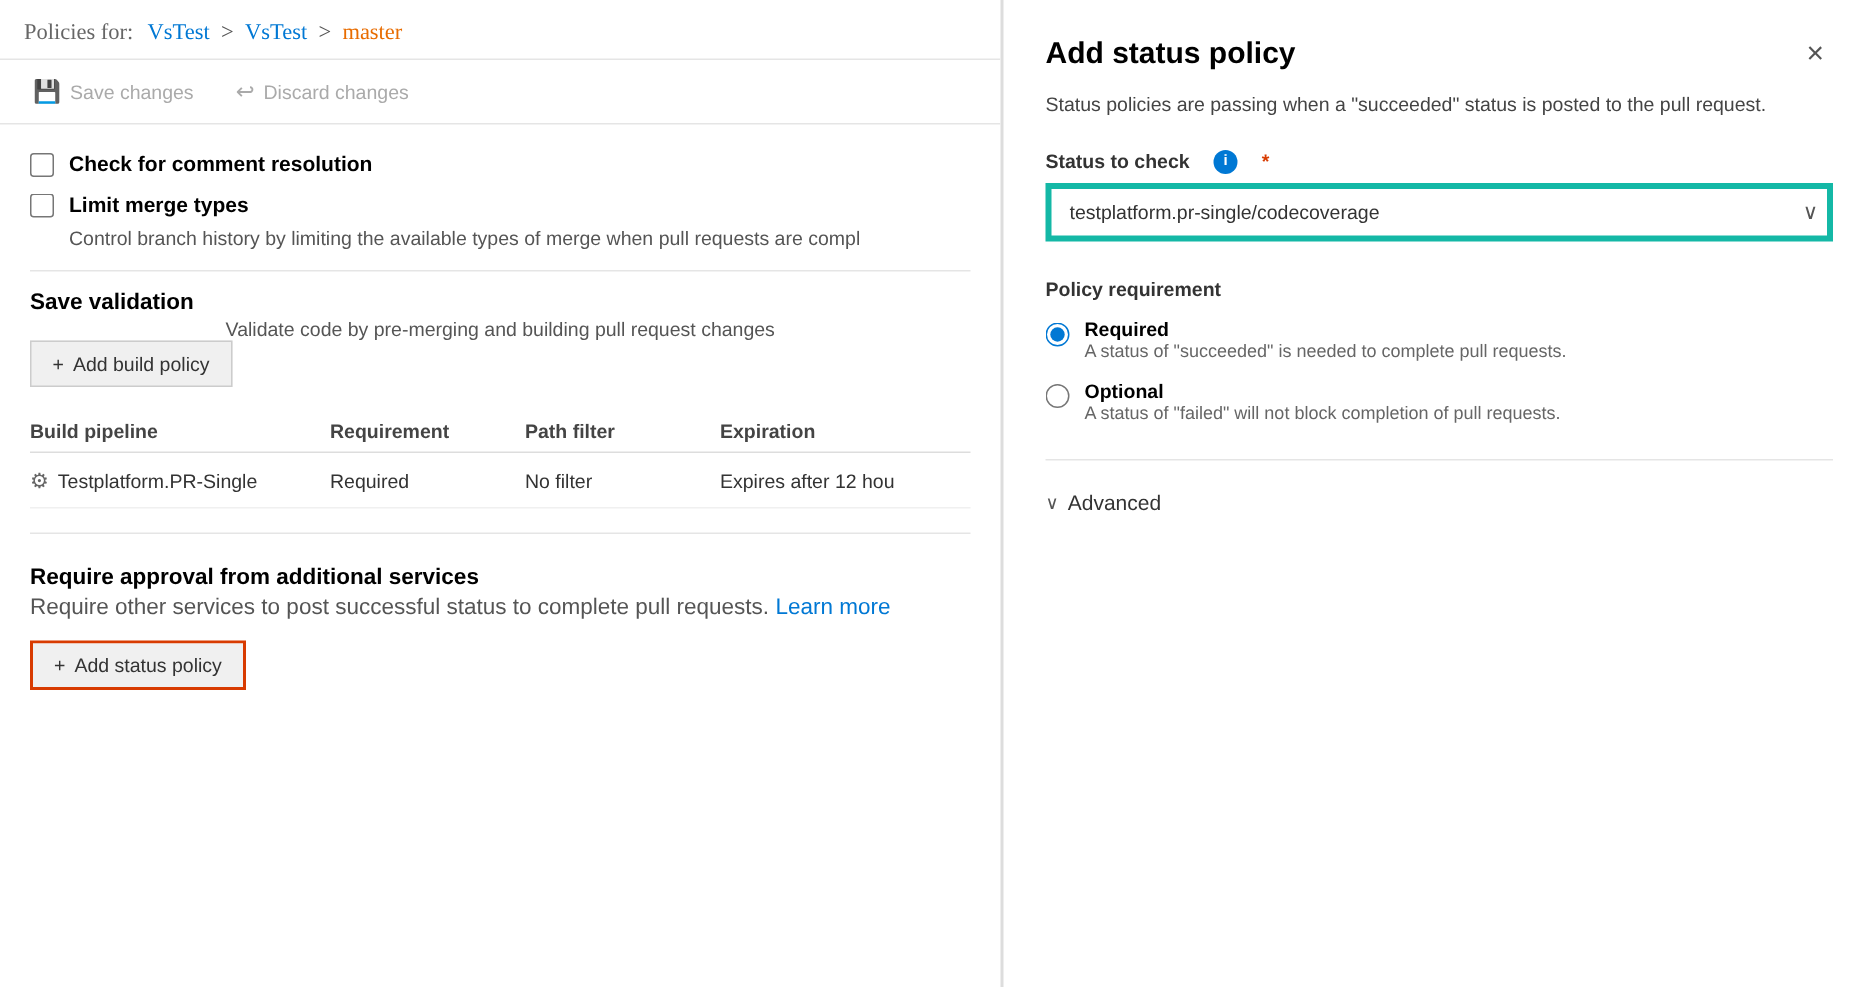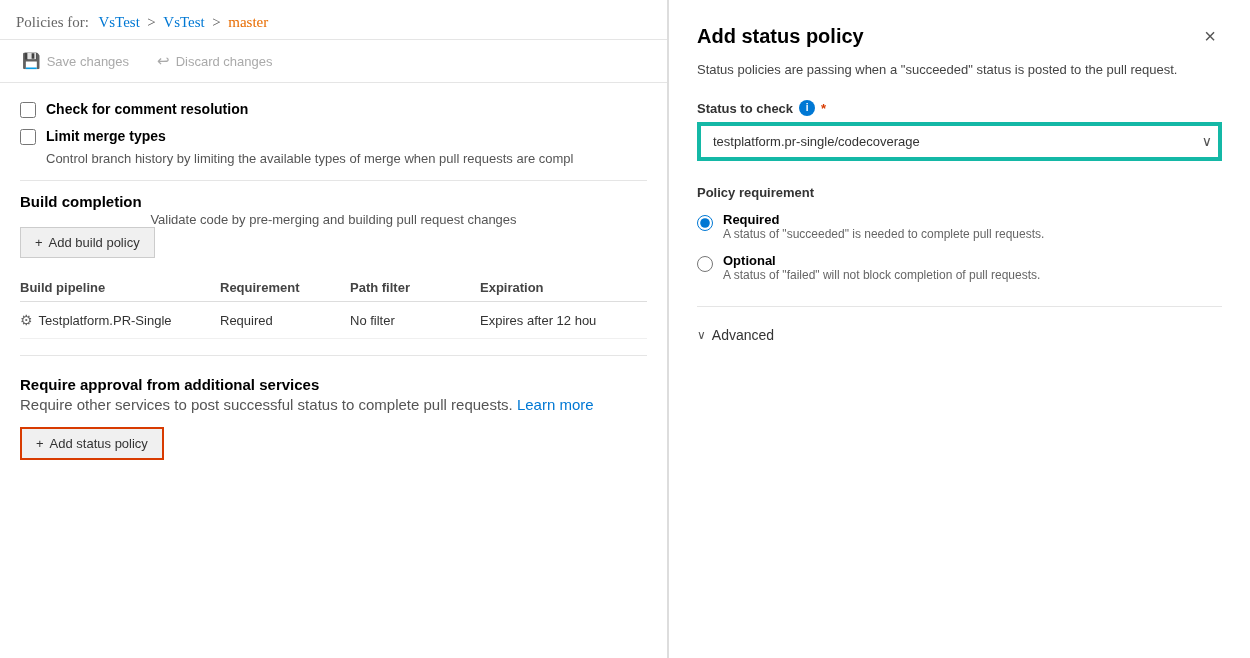--- a/index.html
+++ b/index.html
@@ -238,22 +238,22 @@
       margin-bottom: 20px;
       line-height: 1.5;
     }
 
     .field-label {
       font-size: 13px;
       font-weight: 600;
       color: #333;
       margin-bottom: 6px;
       display: flex;
-      align-items: flex-end;
-      gap: 6px;
+      align-items: center;
+      gap: 16px;
     }
     .field-label .required-star {
       color: #d83b01;
     }
     .field-label .info-icon {
       width: 16px;
       height: 16px;
       border-radius: 50%;
       background: #0078d4;
       color: #fff;
@@ -379,21 +379,21 @@
       <div class="checkbox-row">
         <input type="checkbox" style="">
         <span class="checkbox-label">Limit merge types</span>
       </div>
       <div class="checkbox-desc">Control branch history by limiting the available types of merge when pull requests are compl</div>
     </div>
 
     <div class="divider"></div>
 
     <div class="policy-section">
-      <div class="section-heading">Build completion</div>
+      <div class="section-heading">Save validation</div>
       <div class="section-subtext">Validate code by pre-merging and building pull request changes</div>
 
       <button class="add-policy-btn">
         <span>+</span>
         <span>Add build policy</span>
       </button>
 
       <div class="table-header">
         <div>Build pipeline</div>
         <div>Requirement</div>

